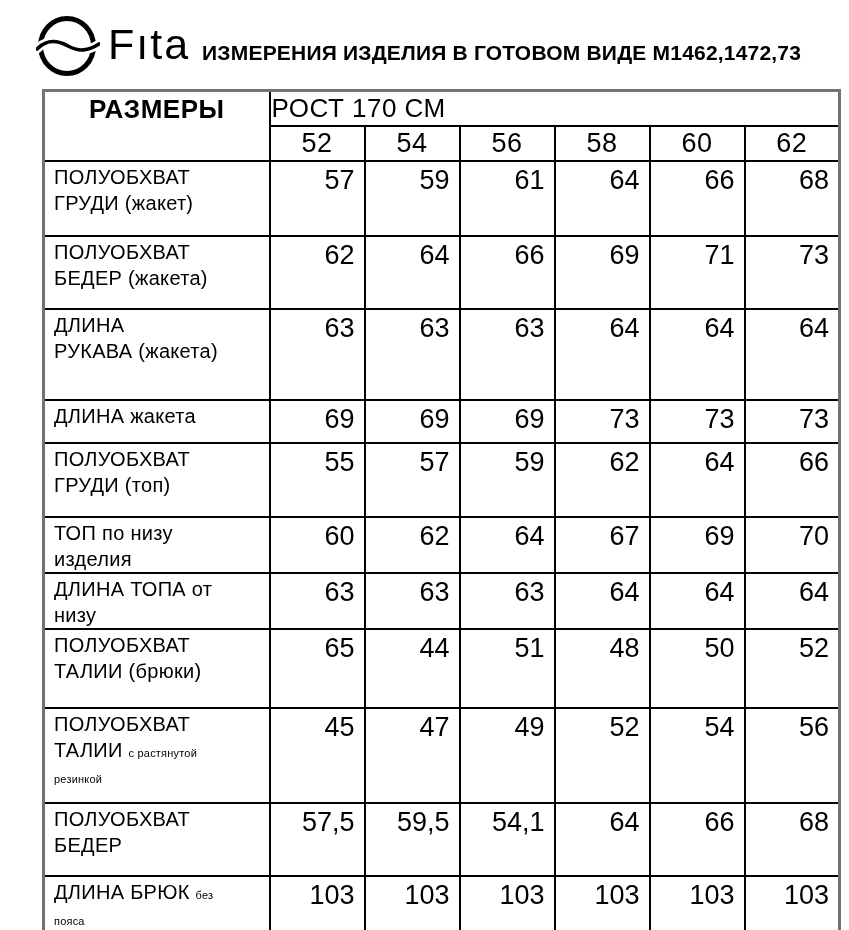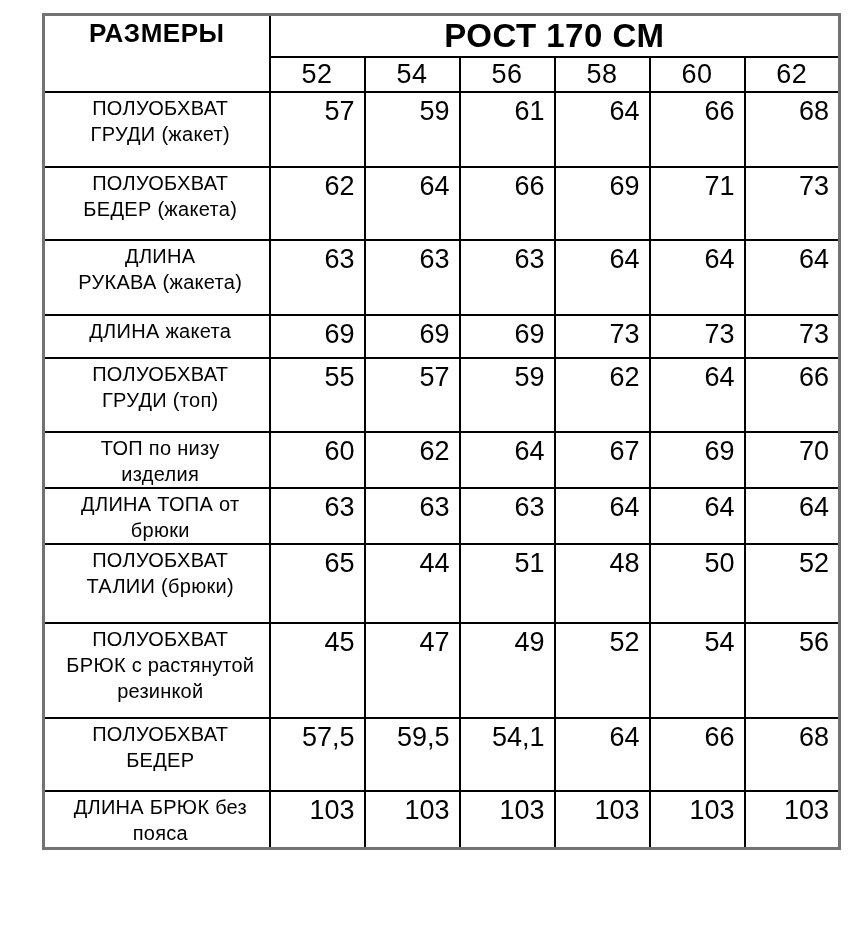--- a/index.html
+++ b/index.html
@@ -59,68 +59,79 @@
 
   .corner-cell {
     font-size: 26px;
     font-weight: 700;
     text-align: center;
     vertical-align: top;
     padding-top: 2px;
     letter-spacing: 0.5px;
   }
   .group-cell {
-    font-size: 33px;
-    font-weight: 700;
-    text-align: center;
+    font-size: 26px;
+    font-weight: 400;
+    text-align: left;
     vertical-align: middle;
     letter-spacing: 0.5px;
   }
   .size-cell {
     font-size: 27px;
     text-align: center;
     vertical-align: middle;
     letter-spacing: 0.5px;
   }
 
   tbody tr:nth-child(1)  { height: 75px; }
   tbody tr:nth-child(2)  { height: 73px; }
-  tbody tr:nth-child(3)  { height: 75px; }
+  tbody tr:nth-child(3)  { height: 91px; }
   tbody tr:nth-child(4)  { height: 43px; }
   tbody tr:nth-child(5)  { height: 74px; }
   tbody tr:nth-child(6)  { height: 48px; margin-top: 24px; }
   tbody tr:nth-child(7)  { height: 50px; }
   tbody tr:nth-child(8)  { height: 79px; }
   tbody tr:nth-child(9)  { height: 95px; }
   tbody tr:nth-child(10) { height: 73px; }
   tbody tr:nth-child(11) { height: 43px; }
 
   .label-cell {
     font-size: 20px;
     line-height: 1.28;
     vertical-align: top;
-    text-align: center;
+    text-align: left;
     padding: 3px 2px 0 9px;
     letter-spacing: 0.3px;
   }
-  .label-cell .small { font-size: 20px; letter-spacing: 0.2px; }
+  .label-cell .small { font-size: 11px; letter-spacing: 0.2px; }
 
   .value-cell {
     font-size: 27px;
     line-height: 1.15;
     vertical-align: top;
     text-align: right;
     padding: 3px 9px 0 0;
   }
 </style>
 </head>
 <body>
 
 <div class="page">
 
+  <div class="header">
+    <span class="logo-mark">
+      <svg width="64" height="62" viewBox="0 0 64 62" xmlns="http://www.w3.org/2000/svg">
+        <ellipse cx="31" cy="31" rx="26.5" ry="27.5" fill="none" stroke="#000" stroke-width="5"></ellipse>
+        <path d="M1,34 C11,24 21,25 32,31 C43,37 52,36 63,29" fill="none" stroke="#fff" stroke-width="9" stroke-linecap="round"></path>
+        <path d="M1,34 C11,24 21,25 32,31 C43,37 52,36 63,29" fill="none" stroke="#000" stroke-width="3.6" stroke-linecap="round"></path>
+      </svg>
+    </span>
+    <span class="brand">Fıta</span>
+    <span class="title">ИЗМЕРЕНИЯ ИЗДЕЛИЯ В ГОТОВОМ ВИДЕ М1462,1472,73</span>
+  </div>
 
   <table class="size-table">
     <colgroup>
       <col class="c-label">
       <col class="c-size">
         <col class="c-size">
         <col class="c-size">
       <col class="c-size">
         <col class="c-size">
         <col class="c-size">
@@ -188,39 +199,39 @@
         <tr>
           <td class="label-cell"><span>ТОП по низу</span><br><span>изделия</span></td>
           <td class="value-cell">60</td>
           <td class="value-cell">62</td>
           <td class="value-cell">64</td>
           <td class="value-cell">67</td>
           <td class="value-cell">69</td>
           <td class="value-cell">70</td>
         </tr>
         <tr>
-          <td class="label-cell"><span>ДЛИНА ТОПА от</span><br><span>брюки</span></td>
+          <td class="label-cell"><span>ДЛИНА ТОПА от</span><br><span>низу</span></td>
           <td class="value-cell">63</td>
           <td class="value-cell">63</td>
           <td class="value-cell">63</td>
           <td class="value-cell">64</td>
           <td class="value-cell">64</td>
           <td class="value-cell">64</td>
         </tr>
         <tr>
           <td class="label-cell"><span>ПОЛУОБХВАТ</span><br><span>ТАЛИИ (брюки)</span></td>
           <td class="value-cell">65</td>
           <td class="value-cell">44</td>
           <td class="value-cell">51</td>
           <td class="value-cell">48</td>
           <td class="value-cell">50</td>
           <td class="value-cell">52</td>
         </tr>
         <tr>
-          <td class="label-cell"><span>ПОЛУОБХВАТ</span><br><span>БРЮК </span><span class="small">с растянутой</span><br><span class="small">резинкой</span></td>
+          <td class="label-cell"><span>ПОЛУОБХВАТ</span><br><span>ТАЛИИ </span><span class="small">с растянутой</span><br><span class="small">резинкой</span></td>
           <td class="value-cell">45</td>
           <td class="value-cell">47</td>
           <td class="value-cell">49</td>
           <td class="value-cell">52</td>
           <td class="value-cell">54</td>
           <td class="value-cell">56</td>
         </tr>
         <tr>
           <td class="label-cell"><span>ПОЛУОБХВАТ</span><br><span>БЕДЕР</span></td>
           <td class="value-cell">57,5</td>

